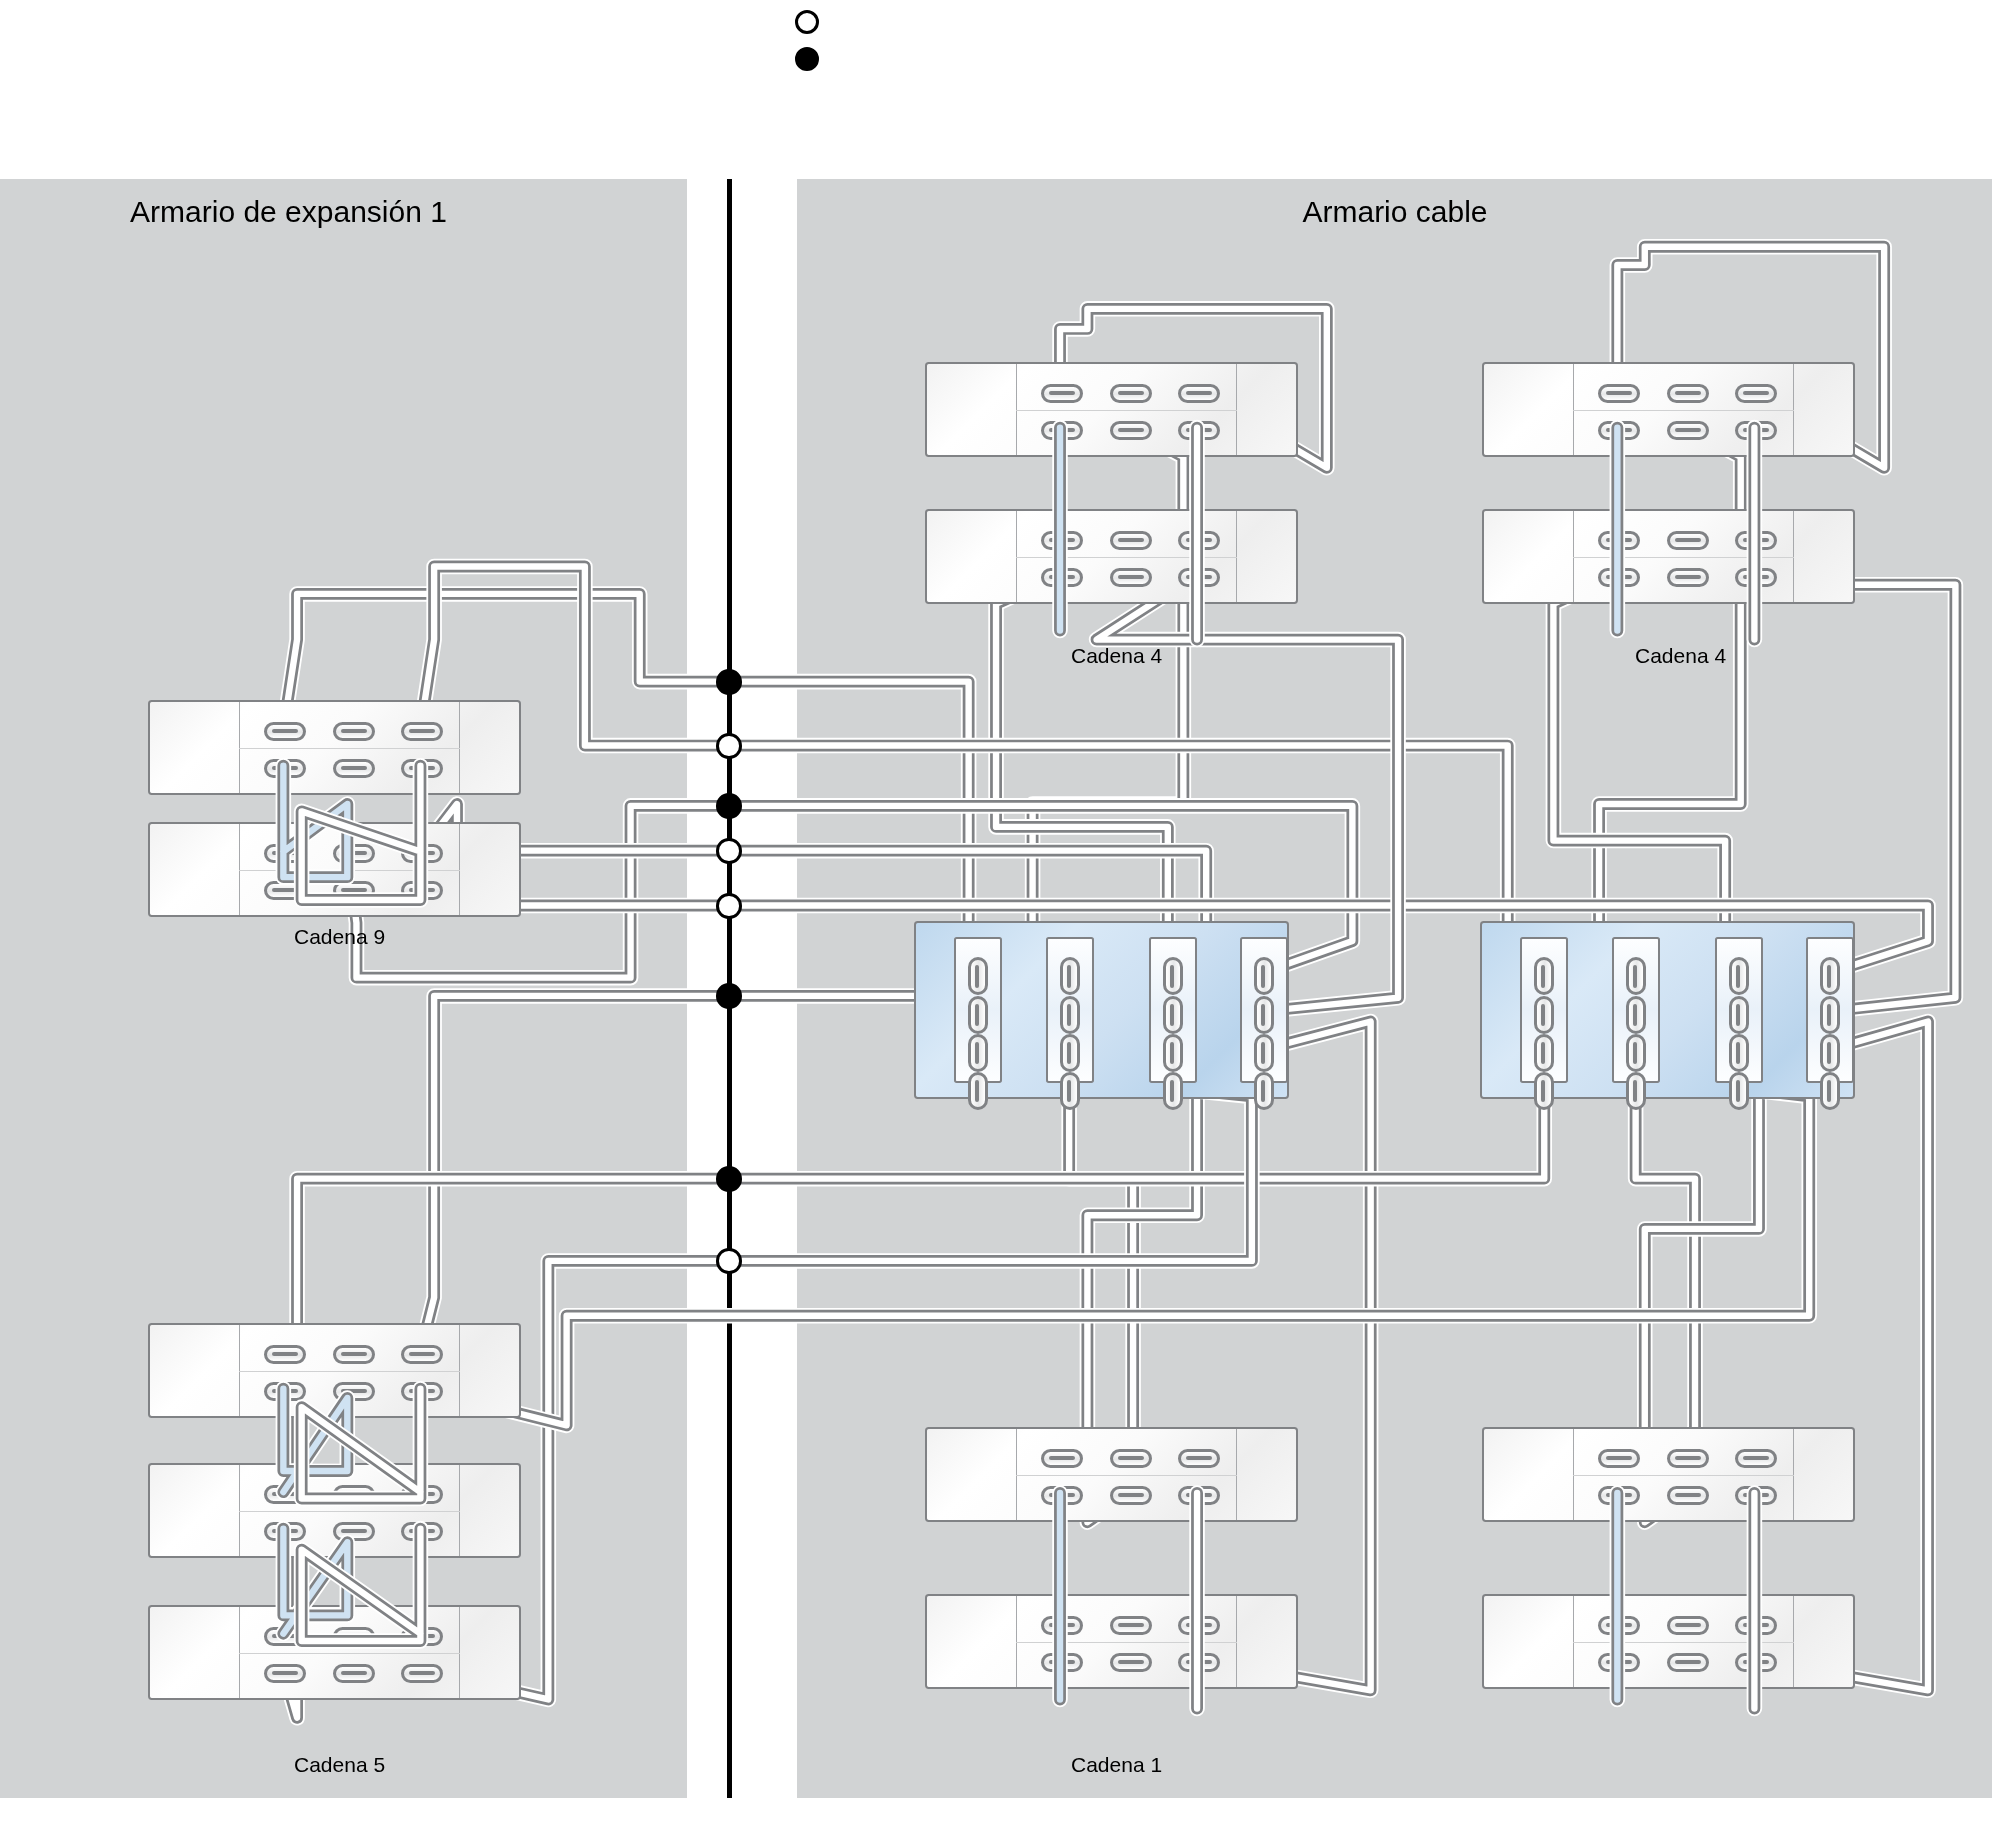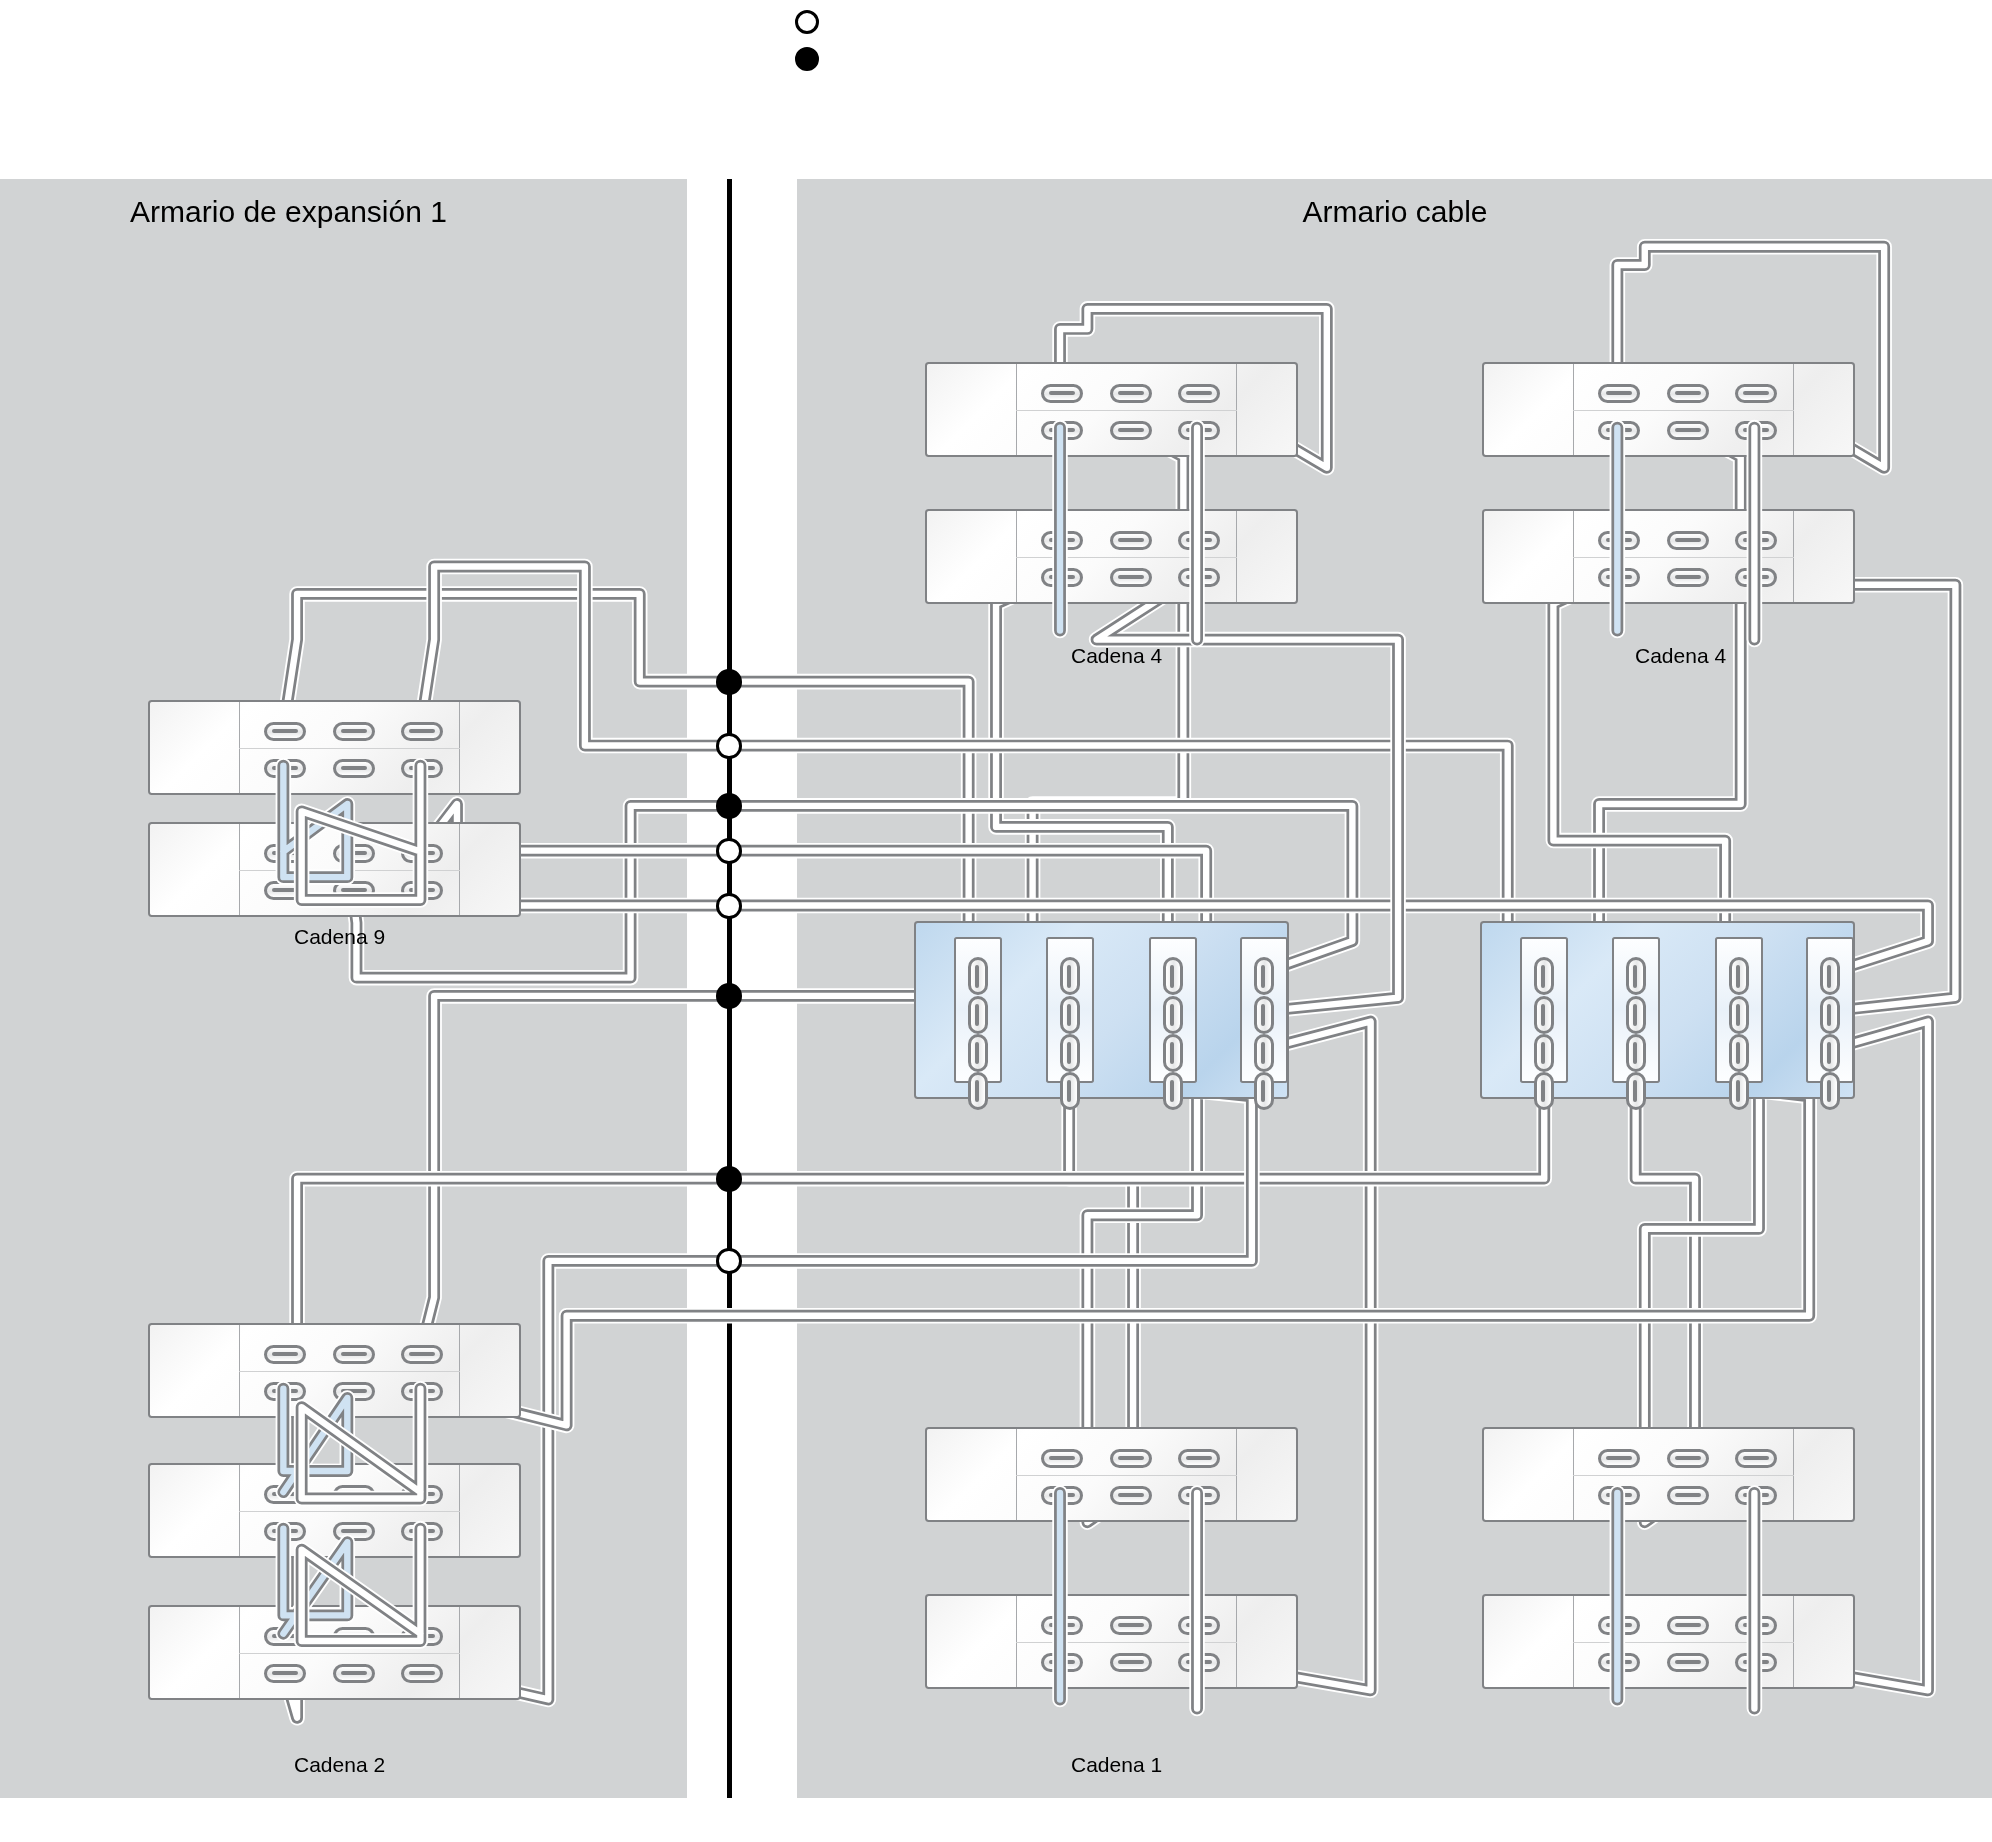--- a/index.html
+++ b/index.html
@@ -402,18 +402,18 @@
       <div class="jdot open" style="top: 906px;"></div>
       <div class="jdot filled" style="top: 996px;"></div>
       <div class="jdot filled" style="top: 1179px;"></div>
       <div class="jdot open" style="top: 1261px;"></div>
     </div>
 
   <div id="chain-labels">
       <div class="chain-label" style="left: 1071px; top: 644px;">Cadena 4</div>
       <div class="chain-label" style="left: 1635px; top: 644px;">Cadena 4</div>
       <div class="chain-label" style="left: 294px; top: 925px;">Cadena 9</div>
-      <div class="chain-label" style="left: 294px; top: 1753px;">Cadena 2</div>
+      <div class="chain-label" style="left: 294px; top: 1753px;">Cadena 5</div>
       <div class="chain-label" style="left: 1071px; top: 1753px;">Cadena 1</div>
     </div>
 
 </div>
 
 
 </body></html>

